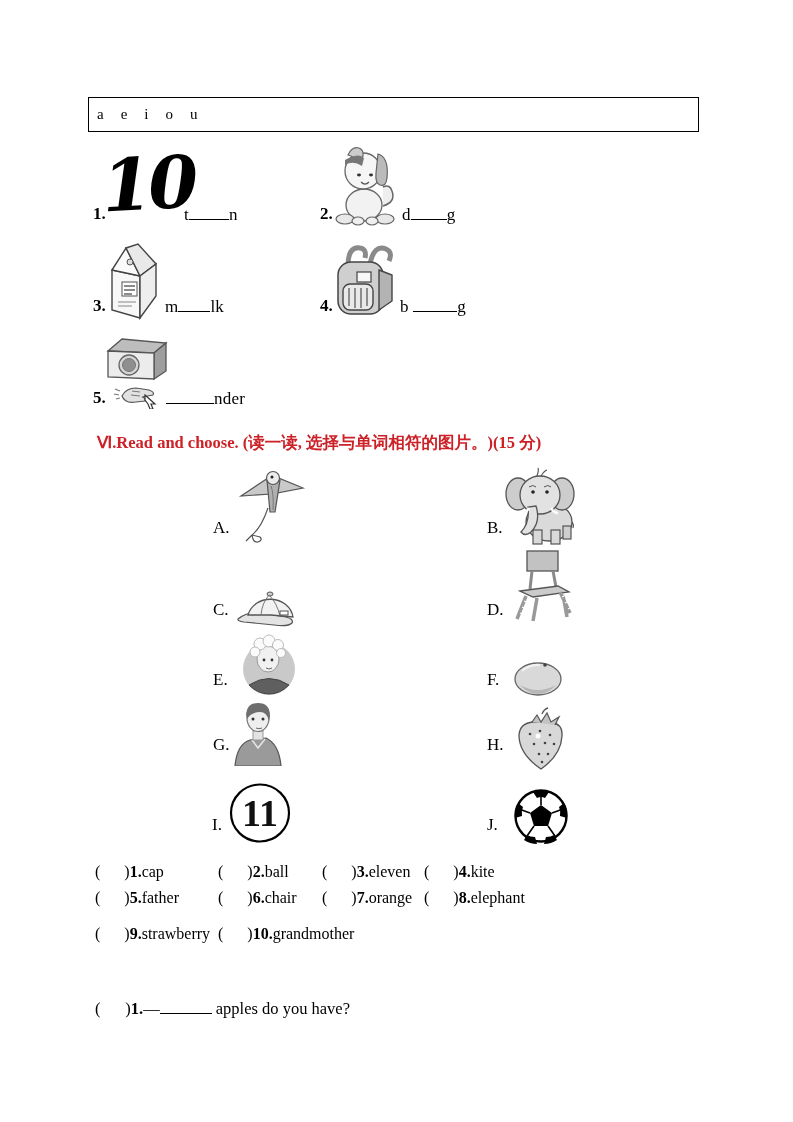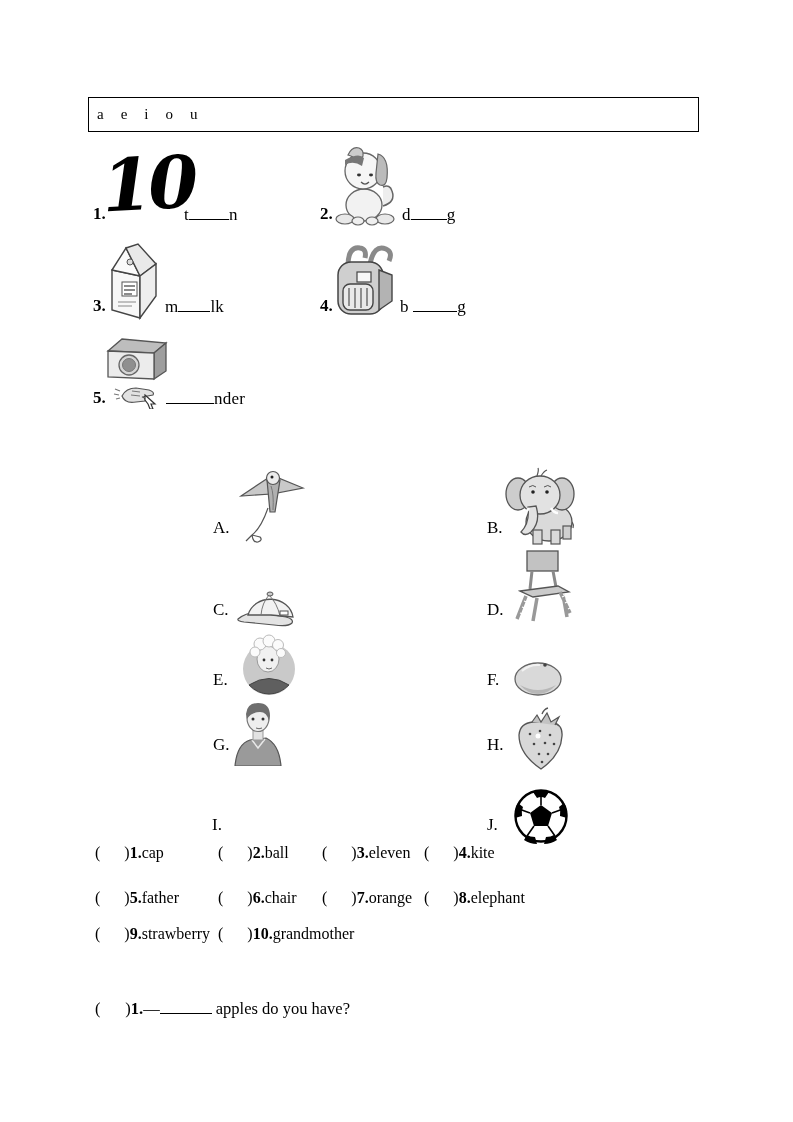--- a/index.html
+++ b/index.html
@@ -125,20 +125,24 @@
   <div class="abs" style="left:112px;top:383px">
     <svg width="48" height="26" viewBox="0 0 48 26">
       <path d="M3,6 l5,2 M2,11 l5,1 M4,16 l4,-1" stroke="#777" stroke-width="1.2"></path>
       <path d="M10,13 q4,-8 14,-8 l13,2 q6,2 4,5 l-11,2 q4,1 3,4 l-9,1 q-11,2 -14,-6 z" fill="#e2e2e2" stroke="#555" stroke-width="1.2"></path>
       <path d="M20,8 l8,1 M19,12 l9,1" stroke="#777" stroke-width="1"></path>
       <polygon points="33,12 43,21 39,21 41,26 38,26 36,21 33,17" fill="#ffffff" stroke="#333" stroke-width="1.2"></polygon>
     </svg>
   </div>
   <span class="abs word" style="left:166px;top:388px"><span class="blank b48"></span><span>nder</span></span>
 
+  <div class="abs heading" style="left:97px;top:432px;color:#cc2127">
+    <span>Ⅵ.Read and choose.</span>
+    <span class="zh">(读一读, 选择与单词相符的图片。)</span><span>(15 分)</span>
+  </div>
 
   <span class="abs piclabel" style="left:213px;top:518px">A.</span>
   <div class="abs" style="left:238px;top:468px">
     <svg width="68" height="76" viewBox="0 0 68 76">
       <path d="M30,40 q-7,20 -16,27" fill="none" stroke="#555" stroke-width="1.2"></path>
       <path d="M14,67 l-6,6 m6,-6 l8,2 q3,3 -2,5 q-5,1 -6,-7" fill="none" stroke="#555" stroke-width="1.2"></path>
       <polygon points="3,28 30,10 33,26" fill="#c9c9c9" stroke="#555" stroke-width="1.2"></polygon>
       <polygon points="65,20 38,9 39,25" fill="#c9c9c9" stroke="#555" stroke-width="1.2"></polygon>
       <polygon points="29,12 42,12 37,44 32,44" fill="#b0b0b0" stroke="#555" stroke-width="1.2"></polygon>
       <circle cx="35" cy="10" r="6.5" fill="#ececec" stroke="#555" stroke-width="1.2"></circle>
@@ -239,35 +243,41 @@
       <circle cx="33" cy="37" r="1.3" fill="#444"></circle>
         <circle cx="42" cy="38" r="1.3" fill="#444"></circle>
       <circle cx="27" cy="48" r="1.3" fill="#444"></circle>
         <circle cx="36" cy="48" r="1.3" fill="#444"></circle>
       <circle cx="30" cy="56" r="1.3" fill="#444"></circle>
       <circle cx="26" cy="30" r="2.5" fill="#ffffff"></circle>
     </svg>
   </div>
 
   <span class="abs piclabel" style="left:212px;top:815px">I.</span>
+  <div class="abs" style="left:228px;top:782px">
+    <svg width="64" height="62" viewBox="0 0 64 62">
+      <ellipse cx="32" cy="31" rx="29" ry="28.5" fill="none" stroke="#000" stroke-width="2.2"></ellipse>
+      <text x="32" y="44" text-anchor="middle" font-family="Liberation Serif, serif" font-weight="bold" font-size="38" fill="#111">11</text>
+    </svg>
+  </div>
   <span class="abs piclabel" style="left:487px;top:815px">J.</span>
   <div class="abs" style="left:513px;top:788px">
     <svg width="56" height="56" viewBox="0 0 56 56">
       <circle cx="28" cy="28" r="25.5" fill="#ffffff" stroke="#000" stroke-width="2.4"></circle>
       <polygon points="28,17 39,25 35,38 21,38 17,25" fill="#000"></polygon>
       <path d="M28,17 L28,5 M39,25 L50,21 M35,38 L42,48 M21,38 L14,48 M17,25 L6,21" stroke="#000" stroke-width="1.6"></path>
       <path d="M20,4 q8,-3 16,0 l-4,6 q-4,-2 -8,0 z" fill="#000"></path>
       <path d="M51,15 q4,7 3,15 l-7,-2 q1,-5 -1,-9 z" fill="#000"></path>
       <path d="M44,52 q-6,4 -13,4 l2,-7 q5,0 8,-2 z" fill="#000"></path>
       <path d="M12,52 q6,4 13,4 l-2,-7 q-5,0 -8,-2 z" fill="#000" transform="translate(-1,0)"></path>
       <path d="M5,15 q-4,7 -3,15 l7,-2 q-1,-5 1,-9 z" fill="#000"></path>
     </svg>
   </div>
 
-  <div class="abs ansrow" style="left:0;top:844px;width:793px;height:22px">
+  <div class="abs ansrow" style="left:0;top:863px;width:793px;height:22px">
     <span class="cell" style="left:95px"><span>(&nbsp;&nbsp;&nbsp;&nbsp;&nbsp;&nbsp;)</span><b>1.</b><span>cap</span></span>
     <span class="cell" style="left:218px"><span>(&nbsp;&nbsp;&nbsp;&nbsp;&nbsp;&nbsp;)</span><b>2.</b><span>ball</span></span>
     <span class="cell" style="left:322px"><span>(&nbsp;&nbsp;&nbsp;&nbsp;&nbsp;&nbsp;)</span><b>3.</b><span>eleven</span></span>
     <span class="cell" style="left:424px"><span>(&nbsp;&nbsp;&nbsp;&nbsp;&nbsp;&nbsp;)</span><b>4.</b><span>kite</span></span>
   </div>
   <div class="abs ansrow" style="left:0;top:889px;width:793px;height:22px">
     <span class="cell" style="left:95px"><span>(&nbsp;&nbsp;&nbsp;&nbsp;&nbsp;&nbsp;)</span><b>5.</b><span>father</span></span>
     <span class="cell" style="left:218px"><span>(&nbsp;&nbsp;&nbsp;&nbsp;&nbsp;&nbsp;)</span><b>6.</b><span>chair</span></span>
     <span class="cell" style="left:322px"><span>(&nbsp;&nbsp;&nbsp;&nbsp;&nbsp;&nbsp;)</span><b>7.</b><span>orange</span></span>
     <span class="cell" style="left:424px"><span>(&nbsp;&nbsp;&nbsp;&nbsp;&nbsp;&nbsp;)</span><b>8.</b><span>elephant</span></span>

